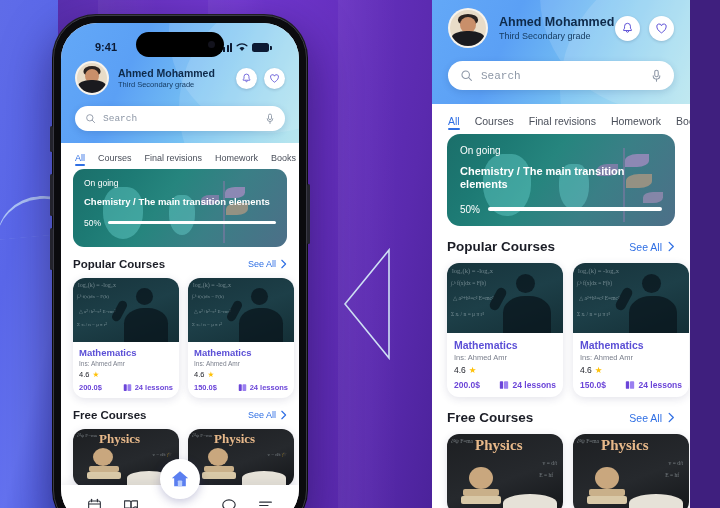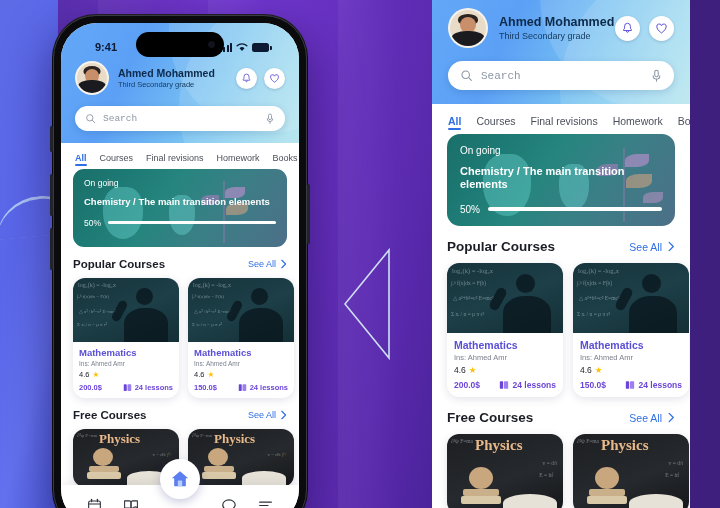--- a/index.html
+++ b/index.html
@@ -125,21 +125,21 @@
     position: relative; z-index: 2; background: #fff; border-radius: 999px;
     display: flex; align-items: center; box-shadow: 0 2px 7px rgba(20,50,110,.16);
   }
   .search-bar .ph { color: #8d97a6; flex: 1; font-family: Liberation Mono, monospace; }
 
   .tabs {
     display: flex; align-items: flex-end; background: #fff;
     overflow: hidden; white-space: nowrap;
   }
   .tab { color: #4a4f5a; position: relative; flex: none; }
-  .tab.active { color: #2f6fe4; font-weight: bold; }
+  .tab.active { color: #2f6fe4; font-weight: normal; }
   .tab.active:after {
     content:''; position: absolute; left: 0; right: 0; bottom: -3px;
     height: 2px; background: #2f6fe4; border-radius: 2px;
   }
 
   .app-body { background: #fff; overflow: hidden; }
 
   .banner {
     position: relative; overflow: hidden;
     background: linear-gradient(125deg, #1b6f6a 0%, #1d7a74 22%, #26857e 42%, #3a7f86 65%, #4d6f88 100%);

